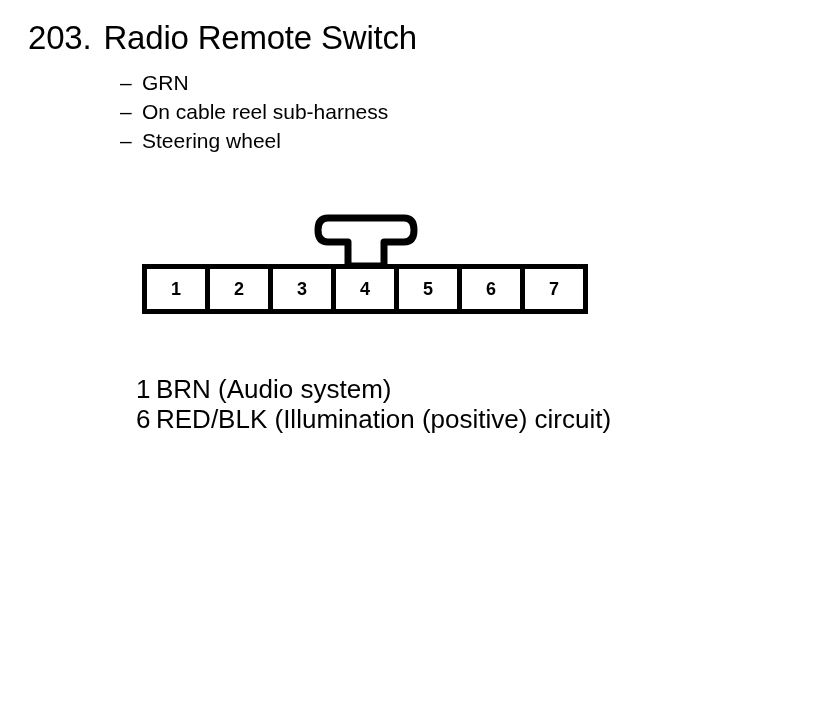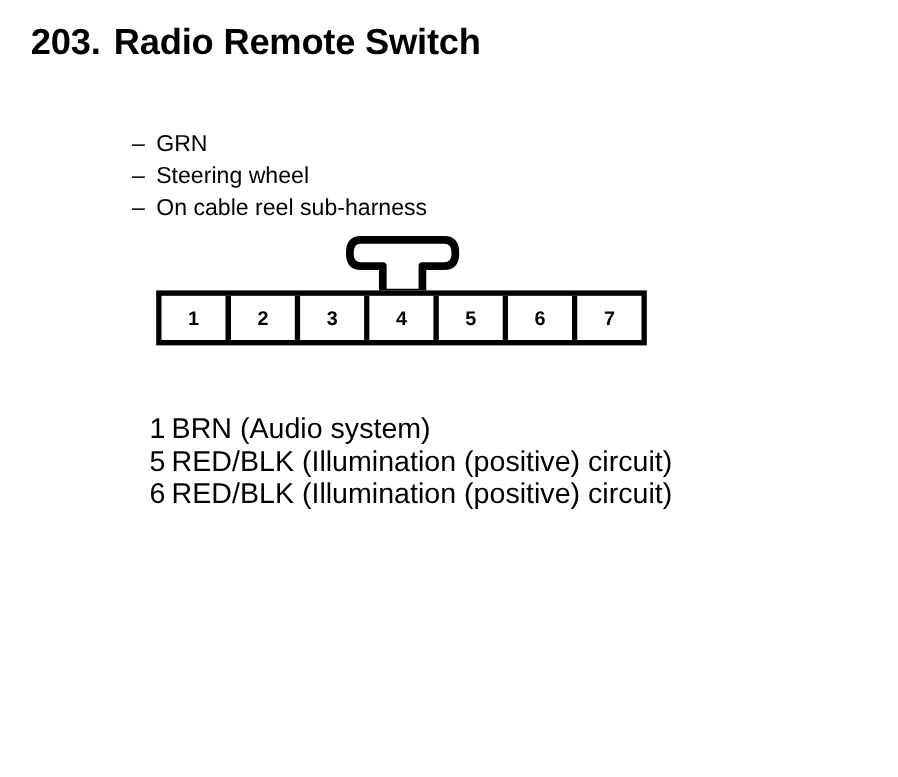--- a/index.html
+++ b/index.html
@@ -16,37 +16,36 @@
     color: #000000;
     -webkit-font-smoothing: none;
   }
 
   
   .page-title {
     position: absolute;
     left: 28px;
     top: 18px;
     font-size: 33px;
-    font-weight: bold;
+    font-weight: normal;
     letter-spacing: -0.2px;
     white-space: nowrap;
     line-height: 40px;
   }
   .page-title .title-num {
     display: inline-block;
     margin-right: 12px;
   }
 
   
   .bullet-list {
     position: absolute;
     left: 120px;
     top: 68px;
     width: 520px;
-    margin-top: 48px;
   }
   .bullet-row {
     font-size: 21px;
     line-height: 29px;
     white-space: nowrap;
   }
   .bullet-dash {
     display: inline-block;
     width: 22px;
   }
@@ -117,24 +116,24 @@
 
 <div class="page-title">
   <span class="title-num">203.</span><span>Radio Remote Switch</span>
 </div>
 
 <div class="bullet-list">
   <div class="bullet-row">
     <span class="bullet-dash">–</span><span>GRN</span>
   </div>
   <div class="bullet-row">
-    <span class="bullet-dash">–</span><span>Steering wheel</span>
+    <span class="bullet-dash">–</span><span>On cable reel sub-harness</span>
   </div>
   <div class="bullet-row">
-    <span class="bullet-dash">–</span><span>On cable reel sub-harness</span>
+    <span class="bullet-dash">–</span><span>Steering wheel</span>
   </div>
 </div>
 
 <div class="connector-diagram">
 
   <div class="lock-tab">
     <svg width="104" height="52" viewBox="0 0 104 52" xmlns="http://www.w3.org/2000/svg">
       <path d="M 14 4 L 90 4 Q 100 4 100 16 Q 100 28 90 28 L 70 28 L 70 52 L 34 52 L 34 28 L 14 28 Q 4 28 4 16 Q 4 4 14 4 Z" fill="none" stroke="#000000" stroke-width="7" stroke-linejoin="round"></path>
     </svg>
   </div>
@@ -163,18 +162,15 @@
     </div>
   </div>
 
 </div>
 
 <div class="pin-legend">
   <div class="pin-legend-row">
     <span class="pin-legend-num">1</span><span>BRN (Audio system)</span>
   </div>
   <div class="pin-legend-row">
-    <span class="pin-legend-num">5</span><span>RED/BLK (Illumination (positive) circuit)</span>
-  </div>
-  <div class="pin-legend-row">
     <span class="pin-legend-num">6</span><span>RED/BLK (Illumination (positive) circuit)</span>
   </div>
 </div>
 
 </body></html>

